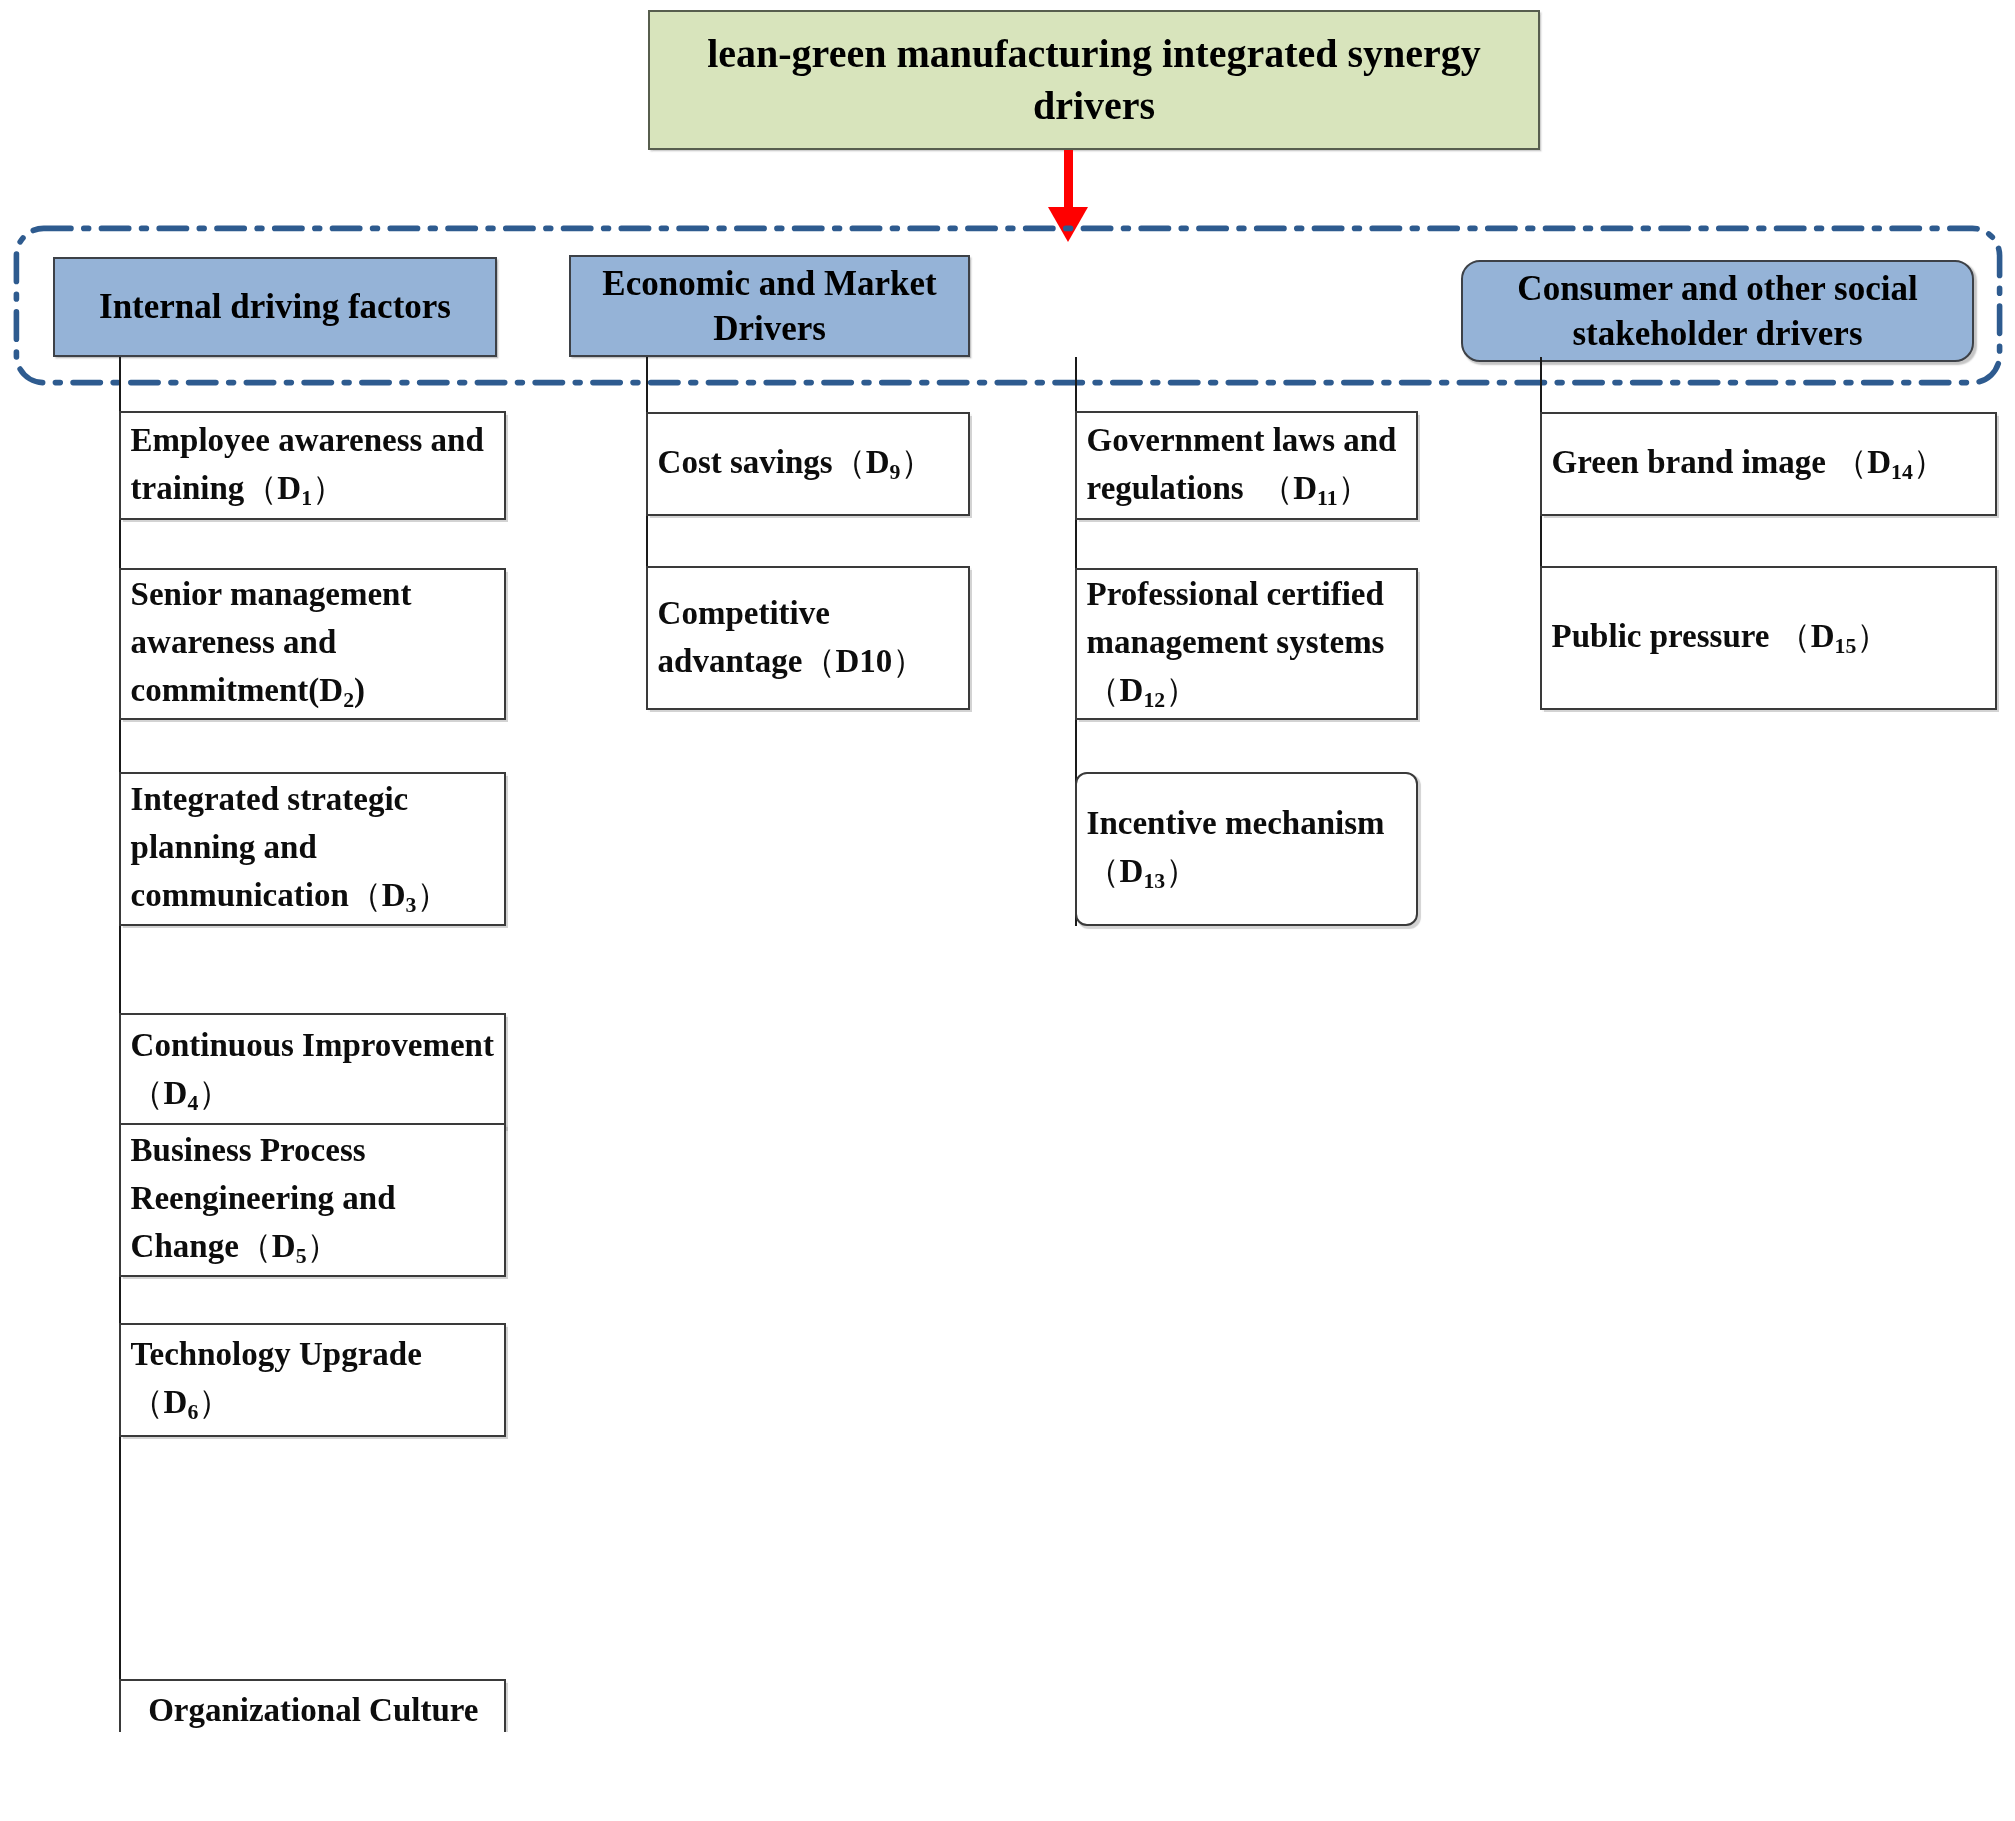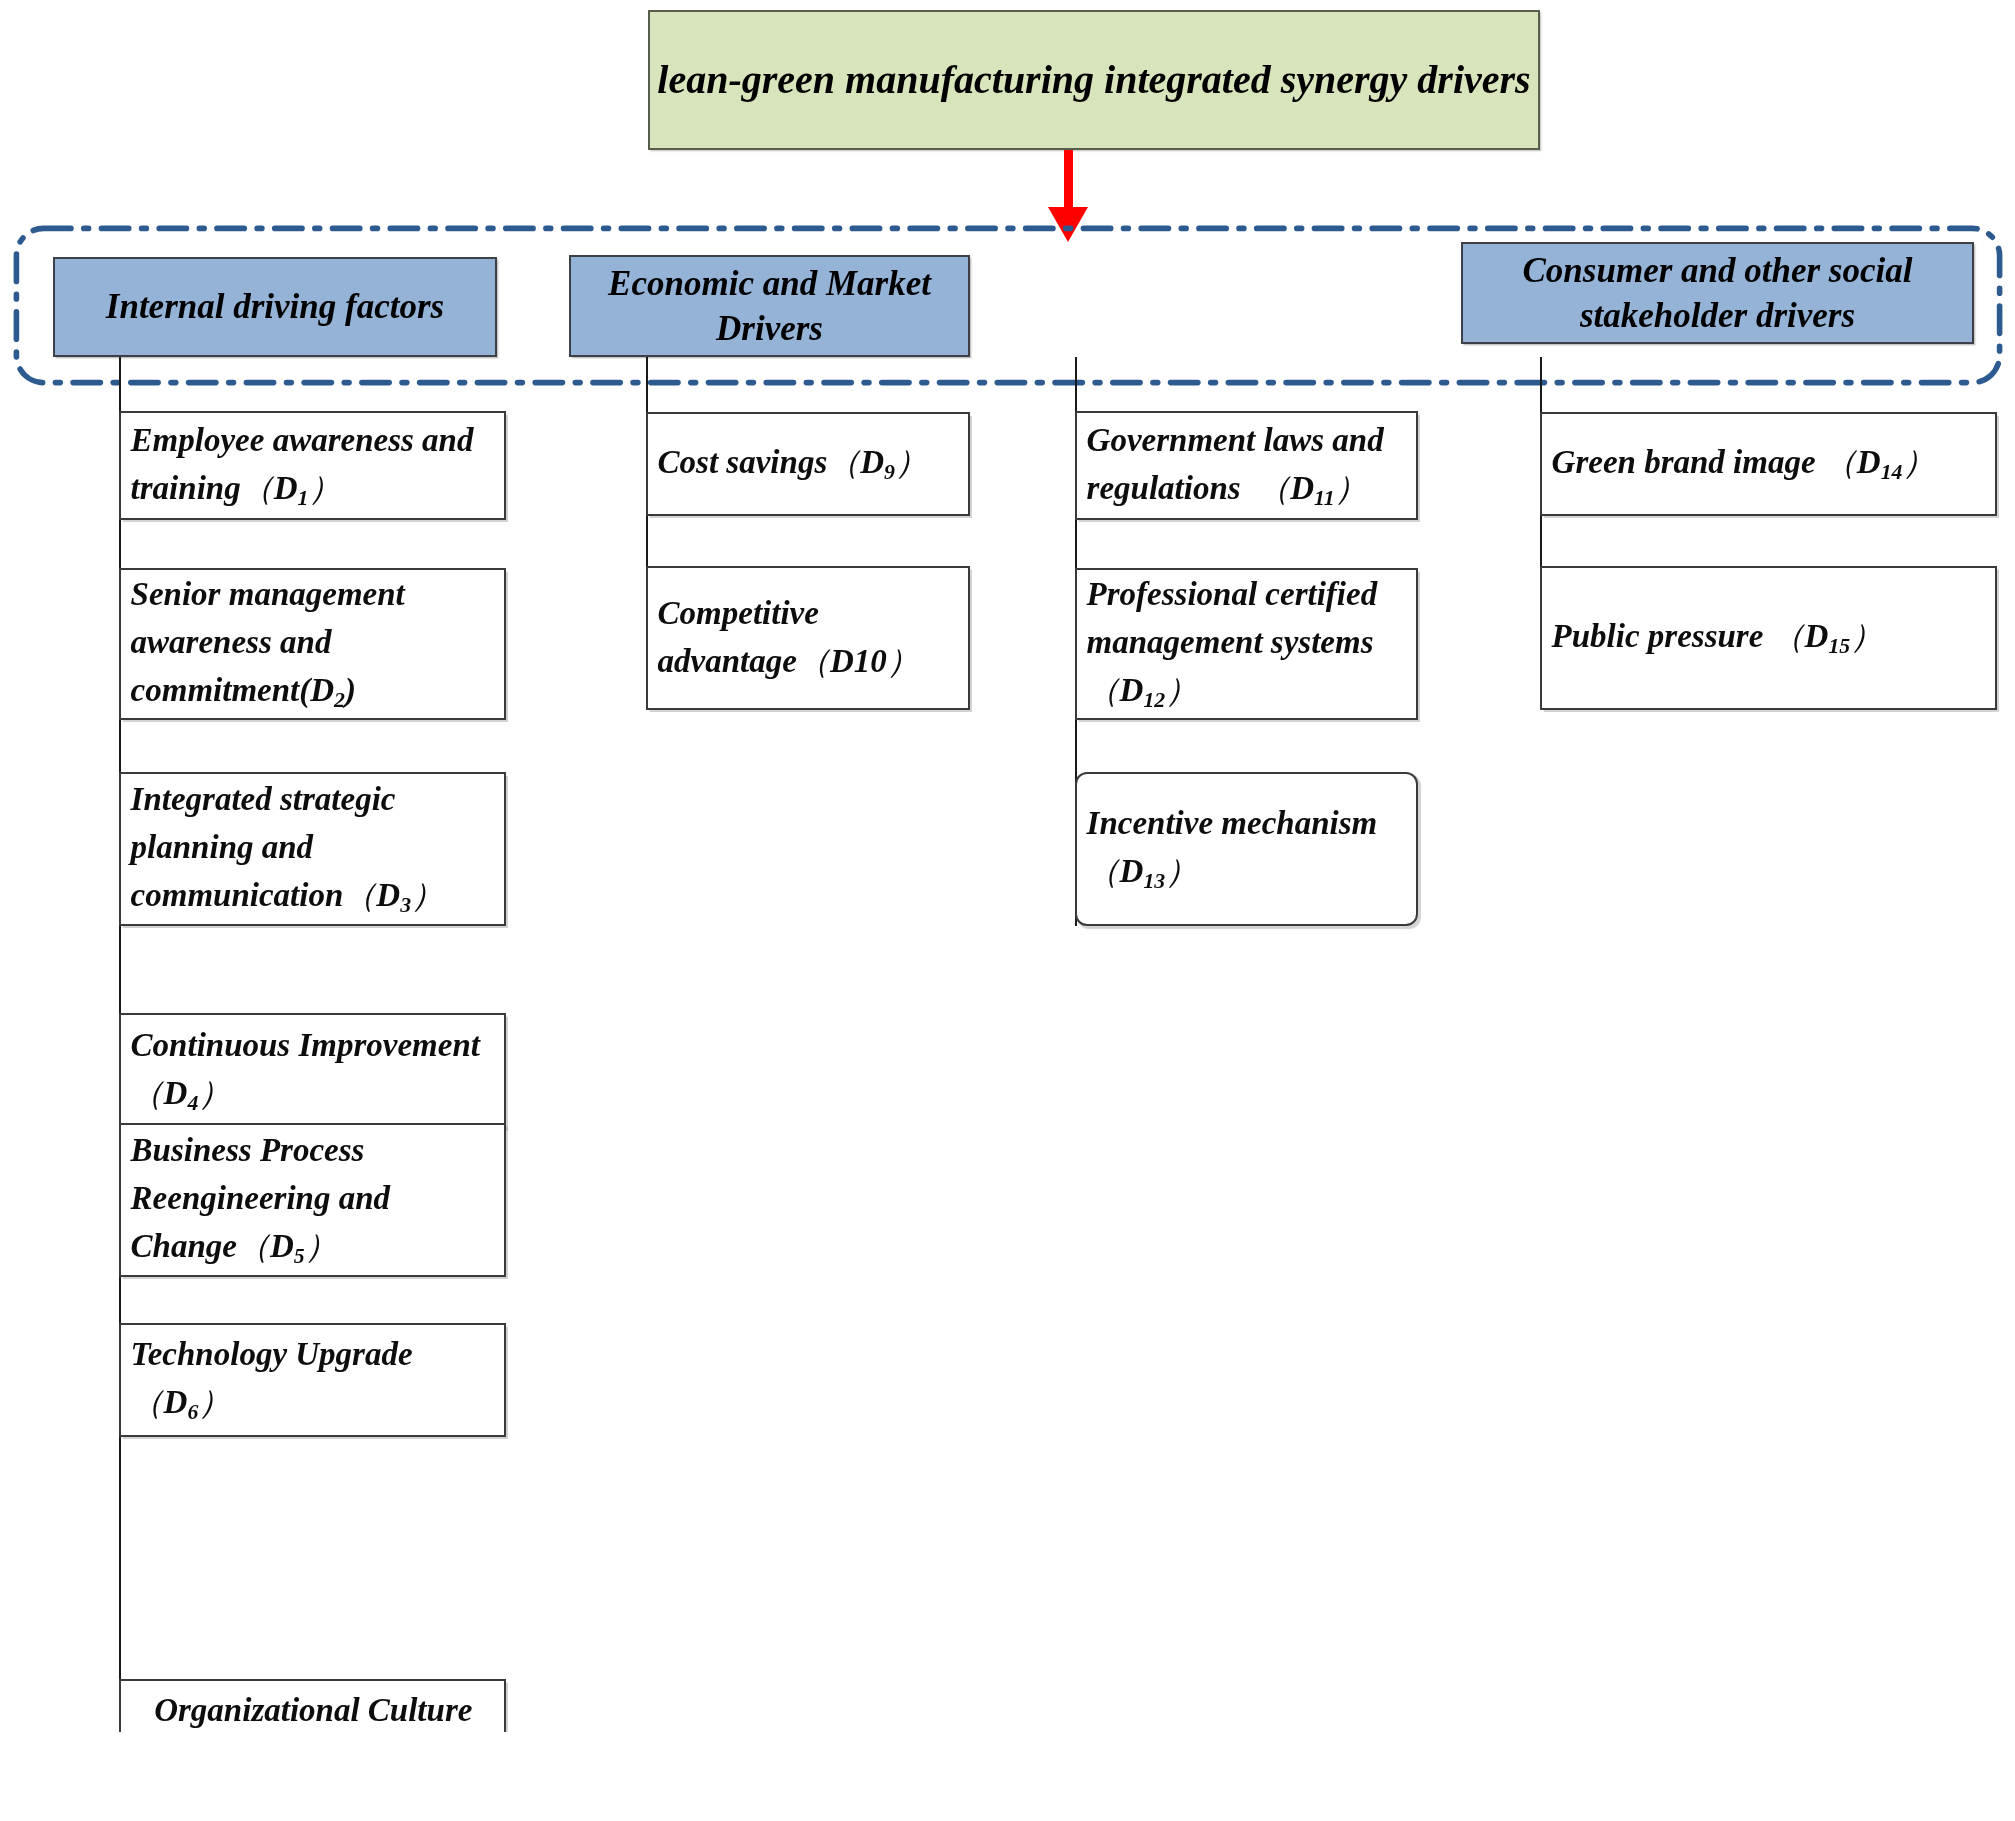--- a/index.html
+++ b/index.html
@@ -9,21 +9,20 @@
   }
   body {
     font-family: "Liberation Serif", "DejaVu Serif", serif;
   }
   #canvas {
     position: relative;
     width: 2016px;
     height: 1732px;
     background: #ffffff;
     overflow: hidden;
-    font-style: italic;
   }
 
   
   .root-box {
     position: absolute;
     left: 648px;
     top: 9.6px;
     width: 892px;
     height: 140px;
     background: #d8e4bc;
@@ -151,21 +150,21 @@
 
   <div class="cat-header" style="left:569px; top:255px; width:401px; height:102px;">
     <span>Economic and Market Drivers</span>
   </div>
 
   <div class="cat-header" style="left:53px;  top:257px; width:444px; height:100px;">
     <span>Internal driving factors</span>
   </div>
 
 
-  <div class="cat-header" style="left:1461px; top:242px; width:513px; height:102px;">
+  <div class="cat-header" style="left:1461px; top:260px; width:513px; height:102px;border-radius:19px;">
     <span>Consumer and other social stakeholder drivers</span>
   </div>
 
   <div class="spine" style="left:119px;  top:357px; height:1432px;"></div>
   <div class="spine" style="left:646px;  top:357px; height:349px;"></div>
   <div class="spine" style="left:1075px; top:357px; height:569px;"></div>
   <div class="spine" style="left:1540px; top:357px; height:349px;"></div>
 
   <div class="leaf-box" style="left:119px; top:411px; width:387px; height:109px;">
     <span class="txt">Employee awareness and training<span class="paren">（</span>D<sub>1</sub><span class="paren">）</span></span>

